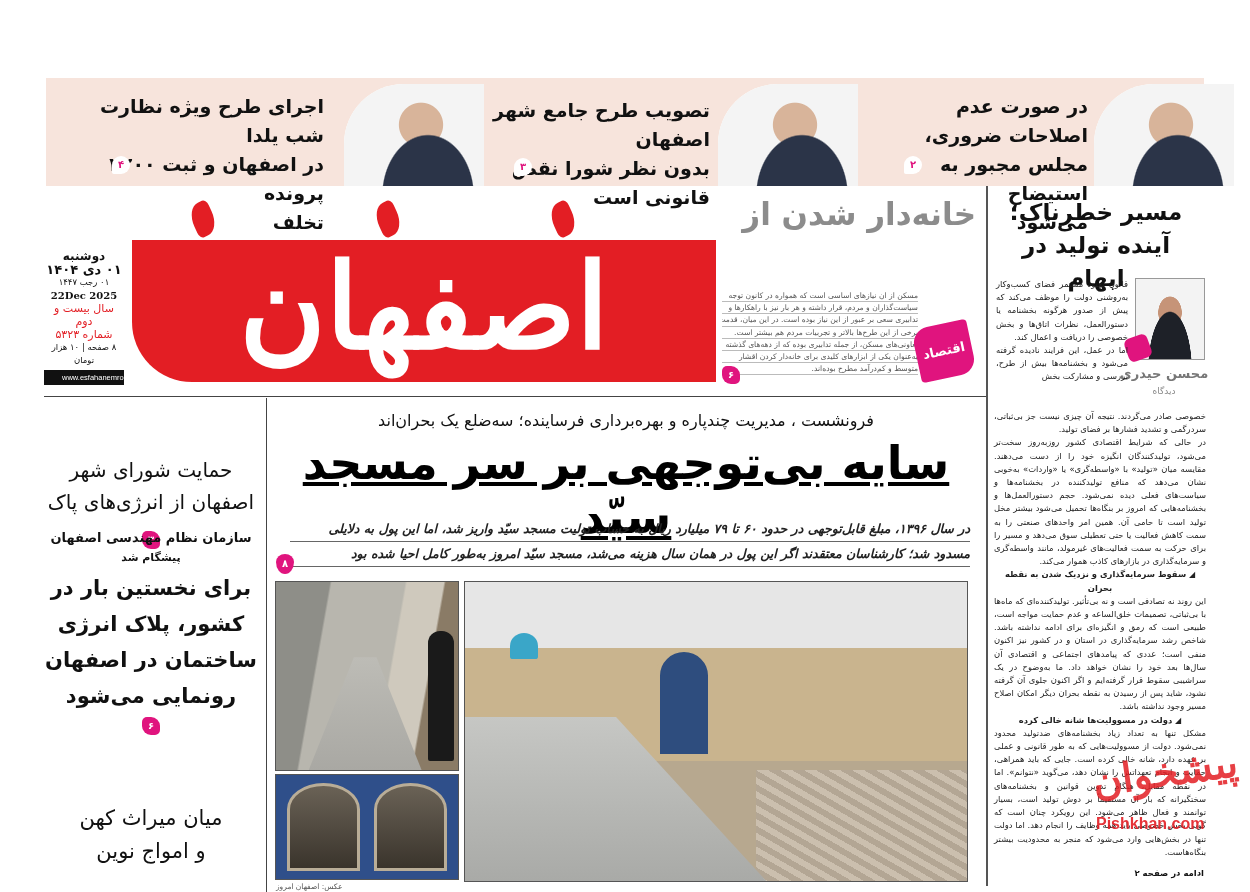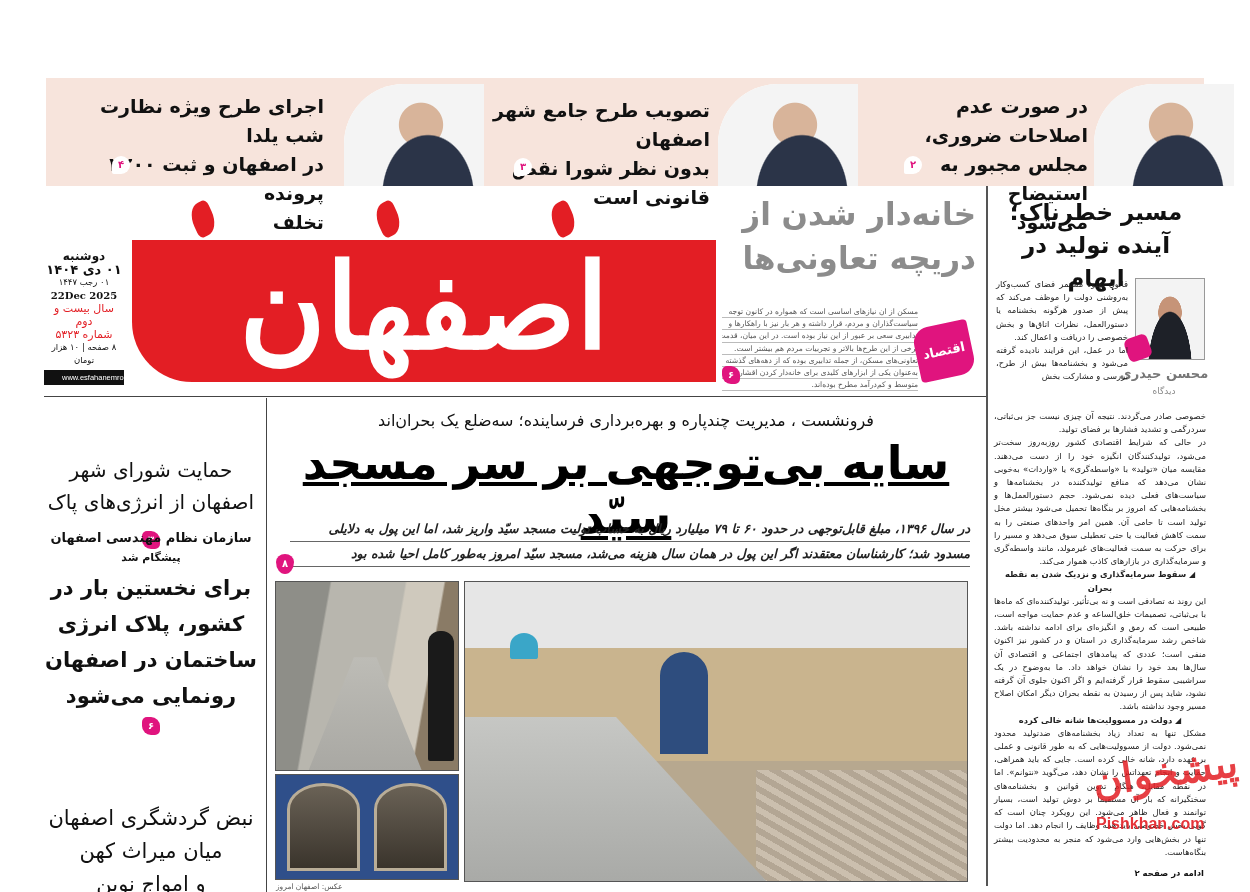--- a/index.html
+++ b/index.html
@@ -24,21 +24,21 @@
   .dateblk { left: 44px; top: 250px; width: 80px; font-size: 10px; text-align: center; direction: rtl; line-height: 13px; }
   .dateblk .day { font-size: 12px; font-weight: bold; }
   .dateblk .jal { font-size: 13px; font-weight: bold; }
   .dateblk .red { color: #e31e24; font-weight: normal; font-size: 11px; }
   .dateblk .small { font-size: 8.5px; }
   .dateblk .greg { font-family: "DejaVu Serif", serif; font-weight: bold; font-size: 10px; }
   .dateblk .url { background: #111; color: #fff; font-size: 7.5px; padding: 1px 18px; margin-top: 3px; font-family: "Liberation Sans", sans-serif; direction: ltr; }
 
   
   .econ-title { left: 740px; top: 192px; width: 236px; font-weight: bold; font-size: 31px; line-height: 44px; color: #8c8c8c; direction: rtl; text-align: right; }
-  .econ-body { left: 722px; top: 306px; width: 196px; font-size: 7.6px; line-height: 11.2px; color: #555; direction: rtl; text-align: justify; }
+  .econ-body { left: 722px; top: 290px; width: 196px; font-size: 7.6px; line-height: 11.2px; color: #555; direction: rtl; text-align: justify; }
   .econ-body span { display:block; border-bottom: 1px solid #bbb; white-space: nowrap; overflow: hidden; }
   .econ-tag { left: 916px; top: 324px; width: 56px; height: 54px; background: #e0147e; border-radius: 16px 4px 16px 4px; transform: rotate(-12deg); color: #fff; font-size: 13px; font-weight: bold; text-align: center; line-height: 54px; }
   .econ-page { left: 722px; top: 366px; width: 18px; height: 18px; background: #e0147e; color: #fff; font-size: 10px; font-weight: bold; text-align: center; line-height: 18px; border-radius: 5px 50% 5px 50%; }
 
   
   .rcol-border { left: 986px; top: 186px; width: 2px; height: 700px; background: #555; }
   .rcol-title { left: 990px; top: 196px; width: 212px; font-weight: bold; font-size: 23px; line-height: 33px; direction: rtl; text-align: center; }
   .author-photo { left: 1135px; top: 278px; width: 70px; height: 82px; border: 1px solid #999; background: radial-gradient(ellipse at 50% 115%, #1e2128 0 45%, transparent 46%), radial-gradient(ellipse at 50% 42%, #c69478 0 24%, transparent 25%), #f3f3f3; }
   .author-tag { left: 1126px; top: 336px; width: 24px; height: 24px; background: #e0147e; border-radius: 6px; transform: rotate(-20deg); }
   .author-name { left: 1118px; top: 366px; width: 92px; font-size: 13px; color: #777; direction: rtl; text-align: center; font-weight: bold; }
@@ -139,21 +139,20 @@
   <div class="small">۰۱ رجب ۱۴۴۷</div>
   <div class="greg">22Dec 2025</div>
   <div class="red">سال بیست و دوم</div>
   <div class="red">شماره ۵۳۲۳</div>
   <div class="small">۸ صفحه | ۱۰ هزار تومان</div>
   <div class="url">www.esfahanemrooz.ir</div>
 </div>
 
 <div class="abs econ-title">
   <div>خانه‌دار شدن از</div>
-  <div>دریچه تعاونی‌ها</div>
 </div>
 <div class="abs econ-body">
   <span>مسکن از ان نیازهای اساسی است که همواره در کانون توجه</span>
   <span>سیاست‌گذاران و مردم، قرار داشته و هر بار نیز با راهکارها و</span>
   <span>تدابیری سعی بر عبور از این نیاز بوده است. در این میان، قدمت</span>
   <span>برخی از این طرح‌ها بالاتر و تجربیات مردم هم بیشتر است.</span>
   <span>تعاونی‌های مسکن، از جمله تدابیری بوده که از دهه‌های گذشته</span>
   <span>به‌عنوان یکی از ابزارهای کلیدی برای خانه‌دار کردن اقشار</span>
   <span>متوسط و کم‌درآمد مطرح بوده‌اند.</span>
 </div>
@@ -231,18 +230,17 @@
     <div>برای نخستین بار در</div>
     <div>کشور، پلاک انرژی</div>
     <div>ساختمان در اصفهان</div>
     <div>رونمایی می‌شود</div>
   </div>
   <div><span class="lpage">۶</span></div>
 </div>
 
 <div class="abs lcol" style="top:754px;">
   <div class="lhead" style="font-size:21px;line-height:33px;">
-    <div>نبض گردشگری اصفهان</div>
     <div>میان میراث کهن</div>
     <div>و امواج نوین</div>
   </div>
   <div style="margin-top:4px;"></div>
 </div>
 
 </body></html>

